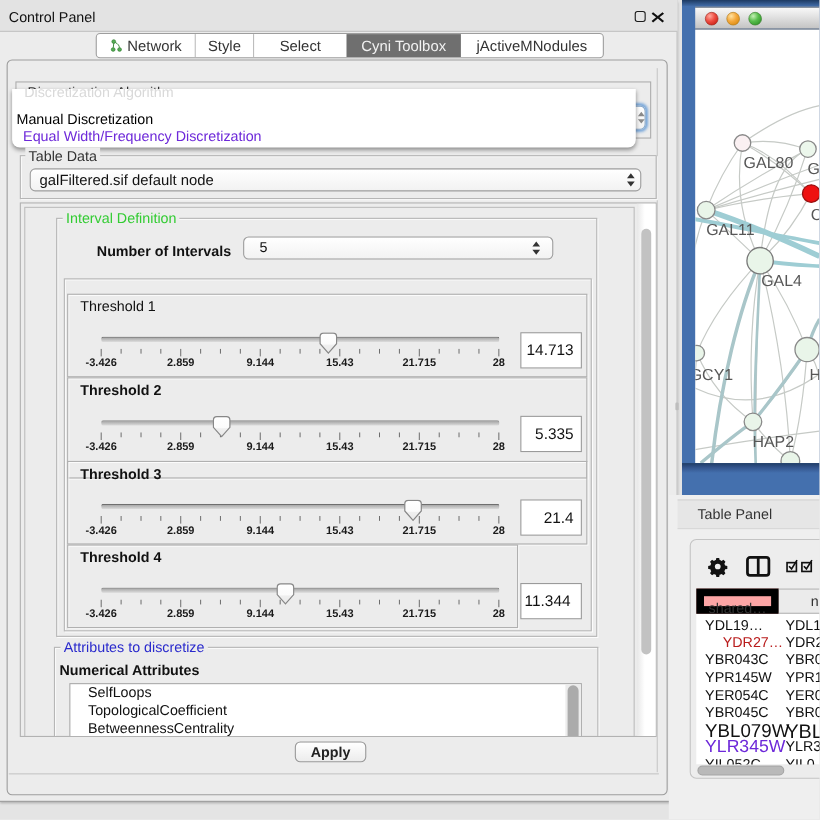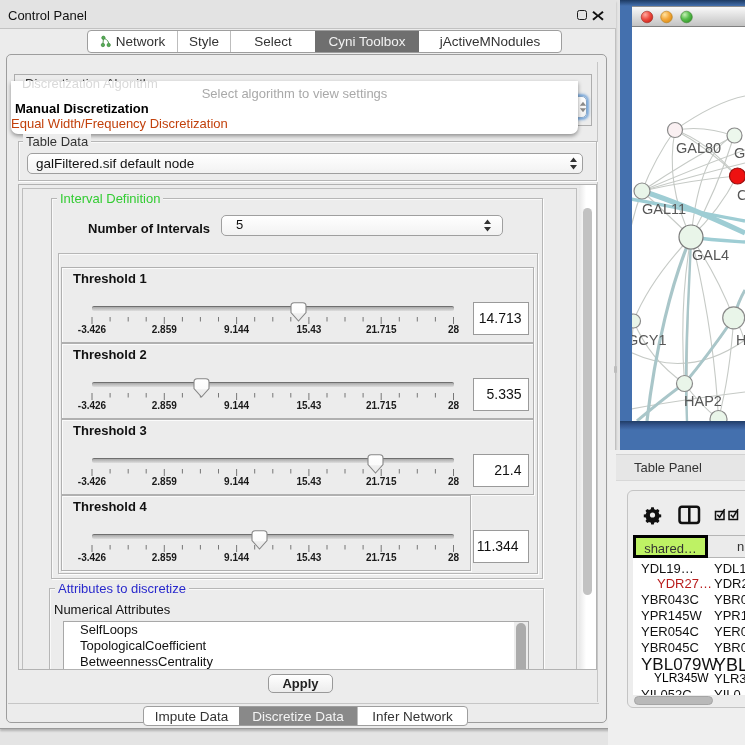--- a/index.html
+++ b/index.html
@@ -21,52 +21,51 @@
 <div class="abs" style="left:87px;top:30px;height:23px;display:flex;border:1px solid #9e9e9e;border-radius:4px;background:#fff;overflow:hidden;font-size:13.5px;color:#333">
 <div style="width:89px;display:flex;align-items:center;justify-content:center;gap:5px"><svg width="11" height="13" viewBox="0 0 11 13">
           <path d="M3.4 4.2 L3 8.3 M4.8 3.6 C7.6 5 8.4 6.6 8.6 8.3" stroke="#3f8f3f" stroke-width="0.9" fill="none"></path>
           <circle cx="3.4" cy="2.8" r="1.7" fill="#57ad57" stroke="#2c7c2c" stroke-width="0.6"></circle>
           <circle cx="2.9" cy="10" r="1.7" fill="#57ad57" stroke="#2c7c2c" stroke-width="0.6"></circle>
           <circle cx="8.7" cy="10" r="1.7" fill="#57ad57" stroke="#2c7c2c" stroke-width="0.6"></circle>
         </svg>Network</div>
 <div style="width:53px;display:flex;align-items:center;justify-content:center;border-left:1px solid #bdbdbd">Style</div>
 <div style="width:85px;display:flex;align-items:center;justify-content:center;border-left:1px solid #bdbdbd">Select</div>
 <div style="width:104px;display:flex;align-items:center;justify-content:center;background:#6f6f6f;color:#f2f2f2">Cyni Toolbox</div>
-<div style="width:142px;display:flex;align-items:center;justify-content:center">jActiveMNodules</div>
+<div style="width:129px;display:flex;align-items:center;justify-content:center">jActiveMNodules</div>
 </div>
 <div class="abs" style="left:14px;top:74px;width:578px;height:52px;border:1px solid #adadad"></div>
 <div class="lbl" style="left:22px;top:76px;background:none">Discretization Algorithm</div>
 <div class="combo" style="left:22px;top:96px;width:565px;height:22px;border:1px solid #85a8cc;box-shadow:0 0 2.5px 2px rgba(100,155,215,.85)"></div>
 <svg class="abs" style="left:578.5px;top:101px" width="8" height="12" viewBox="0 0 9 13">
       <path d="M4.5 0.5 L8 5 L1 5 Z M4.5 12.5 L8 8 L1 8 Z" fill="#8a8a8a"></path>
     </svg>
 <div class="abs" style="left:11px;top:81px;width:567px;height:53px;background:#fff;border-radius:0 0 7px 7px;box-shadow:0 2px 4px rgba(0,0,0,.4);overflow:hidden">
 <div class="abs" style="left:11px;top:-5px;font-size:13px;color:#d9d9d9;white-space:nowrap">Discretization Algorithm</div>
-<div class="abs" style="left:0;top:5px;width:567px;text-align:center;font-size:13px;color:#a9a9a9">Select algorithm to view settings</div>
-<div class="abs" style="left:4px;top:20px;font-size:13px;font-weight:bold;color:#000">Manual Discretization</div>
-<div class="abs" style="left:0;top:34.5px;font-size:13px;color:#c2410c">Equal Width/Frequency Discretization</div>
+<div class="abs" style="left:4px;top:20px;font-size:13px;font-weight:normal;color:#000">Manual Discretization</div>
+<div class="abs" style="left:10px;top:34.5px;font-size:13px;color:#6d28d9">Equal Width/Frequency Discretization</div>
 </div>
 <div class="abs etch" style="left:18px;top:141px;width:579px;height:40px"></div>
 <div class="lbl" style="left:23px;top:134px">Table Data</div>
 <div class="combo" style="left:27px;top:153px;width:556px;height:21px;line-height:19px;padding-left:8px;font-size:13.5px">galFiltered.sif default node</div>
 <svg class="abs" style="left:569px;top:157px" width="9" height="13" viewBox="0 0 9 13">
       <path d="M4.5 0.5 L8 5 L1 5 Z M4.5 12.5 L8 8 L1 8 Z" fill="#333"></path>
     </svg>
 <div class="abs" style="left:18px;top:184px;width:579px;height:486px;border:1px solid #b2b2b2;background:#ececec;overflow:hidden">
 <div class="abs" style="left:3px;top:3px;width:555px;height:490px;border:1px solid #bdbdbd"></div>
 <div class="abs etch" style="left:32px;top:13px;width:492px;height:381px"></div>
 <div class="lbl" style="left:38px;top:6px;color:#33cc33">Interval Definition</div>
 <div class="abs" style="left:69px;top:36px;font-size:13px;font-weight:bold;color:#111">Number of Intervals</div>
 <div class="combo" style="left:202px;top:30px;width:282px;height:20.5px;line-height:18.5px;padding-left:14px">5</div>
 <svg class="abs" style="left:464px;top:34px" width="9" height="13" viewBox="0 0 9 13">
         <path d="M4.5 0.5 L8 5 L1 5 Z M4.5 12.5 L8 8 L1 8 Z" fill="#333"></path>
       </svg>
 <div class="abs etch" style="left:39px;top:68px;width:480px;height:321px"></div>
 <div class="abs" style="left:42px;top:82px;width:473px;height:76px;border:1px solid #b0b0b0;box-shadow:inset 1px 1px 0 rgba(255,255,255,.8),1px 1px 0 rgba(255,255,255,.8)">
-        <div class="abs" style="left:11px;top:3px;font-size:13px;font-weight:bold;color:#111">Threshold 1</div>
+        <div class="abs" style="left:11px;top:3px;font-size:13px;font-weight:normal;color:#111">Threshold 1</div>
         <div class="abs" style="left:29.5px;top:38px;width:362px;height:4.5px;border-top:1px solid #6f6f6f;background:linear-gradient(#a8a8a8,#dedede);border-radius:2px"></div>
         <svg class="abs" style="left:0;top:49px" width="440" height="21">
           <line x1="30.0" y1="0" x2="30.0" y2="7" stroke="#6a6a6a" stroke-width="0.9"></line>
           <line x1="48.1" y1="0" x2="48.1" y2="4.5" stroke="#6a6a6a" stroke-width="0.9"></line>
           <line x1="66.2" y1="0" x2="66.2" y2="4.5" stroke="#6a6a6a" stroke-width="0.9"></line>
           <line x1="84.2" y1="0" x2="84.2" y2="4.5" stroke="#6a6a6a" stroke-width="0.9"></line>
           <line x1="102.3" y1="0" x2="102.3" y2="7" stroke="#6a6a6a" stroke-width="0.9"></line>
           <line x1="120.4" y1="0" x2="120.4" y2="4.5" stroke="#6a6a6a" stroke-width="0.9"></line>
           <line x1="138.4" y1="0" x2="138.4" y2="4.5" stroke="#6a6a6a" stroke-width="0.9"></line>
           <line x1="156.5" y1="0" x2="156.5" y2="4.5" stroke="#6a6a6a" stroke-width="0.9"></line>
@@ -96,21 +95,21 @@
               <stop offset="0" stop-color="#ffffff"></stop>
               <stop offset="0.55" stop-color="#fbfbfb"></stop>
               <stop offset="0.6" stop-color="#efefef"></stop>
               <stop offset="1" stop-color="#e9e9e9"></stop>
             </linearGradient>
           </defs>
           <path d="M1 4 Q1 0.8 4.2 0.8 L12.8 0.8 Q16 0.8 16 4 L16 10.5 L8.5 19 L1 10.5 Z" fill="url(#th1)" stroke="#878787" stroke-width="1.1"></path>
         </svg>
         <div class="abs" style="left:411px;top:34px;width:55.5px;height:32.5px;background:#fff;border:1px solid #9a9a9a;font-size:14px;color:#111;text-align:right;line-height:30px;padding-right:6px">14.713</div>
       </div>
-<div class="abs" style="left:42px;top:158px;width:473px;height:76px;border:1px solid #b0b0b0;box-shadow:inset 1px 1px 0 rgba(255,255,255,.8),1px 1px 0 rgba(255,255,255,.8)">
+<div class="abs" style="left:42px;top:158px;width:473px;height:92px;border:1px solid #b0b0b0;box-shadow:inset 1px 1px 0 rgba(255,255,255,.8),1px 1px 0 rgba(255,255,255,.8)">
         <div class="abs" style="left:11px;top:3px;font-size:13px;font-weight:bold;color:#111">Threshold 2</div>
         <div class="abs" style="left:29.5px;top:38px;width:362px;height:4.5px;border-top:1px solid #6f6f6f;background:linear-gradient(#a8a8a8,#dedede);border-radius:2px"></div>
         <svg class="abs" style="left:0;top:49px" width="440" height="21">
           <line x1="30.0" y1="0" x2="30.0" y2="7" stroke="#6a6a6a" stroke-width="0.9"></line>
           <line x1="48.1" y1="0" x2="48.1" y2="4.5" stroke="#6a6a6a" stroke-width="0.9"></line>
           <line x1="66.2" y1="0" x2="66.2" y2="4.5" stroke="#6a6a6a" stroke-width="0.9"></line>
           <line x1="84.2" y1="0" x2="84.2" y2="4.5" stroke="#6a6a6a" stroke-width="0.9"></line>
           <line x1="102.3" y1="0" x2="102.3" y2="7" stroke="#6a6a6a" stroke-width="0.9"></line>
           <line x1="120.4" y1="0" x2="120.4" y2="4.5" stroke="#6a6a6a" stroke-width="0.9"></line>
           <line x1="138.4" y1="0" x2="138.4" y2="4.5" stroke="#6a6a6a" stroke-width="0.9"></line>
@@ -234,38 +233,33 @@
               <stop offset="1" stop-color="#e9e9e9"></stop>
             </linearGradient>
           </defs>
           <path d="M1 4 Q1 0.8 4.2 0.8 L12.8 0.8 Q16 0.8 16 4 L16 10.5 L8.5 19 L1 10.5 Z" fill="url(#th4)" stroke="#878787" stroke-width="1.1"></path>
         </svg>
         <div class="abs" style="left:411px;top:34px;width:55.5px;height:32.5px;background:#fff;border:1px solid #9a9a9a;font-size:14px;color:#111;text-align:center;line-height:30px;padding-right:6px">11.344</div>
       </div>
 
 <div class="abs etch" style="left:30px;top:403px;width:495px;height:120px"></div>
 <div class="lbl" style="left:36px;top:396px;color:#2929cc">Attributes to discretize</div>
-<div class="abs" style="left:35px;top:417px;font-size:13px;font-weight:normal;color:#111">Numerical Attributes</div>
+<div class="abs" style="left:35px;top:417px;font-size:13px;font-weight:bold;color:#111">Numerical Attributes</div>
 <div class="abs" style="left:44px;top:436px;width:466px;height:60px;background:#fff;border:1px solid #a8a8a8;overflow:hidden">
 <div style="font-size:13px;color:#111;padding-left:16px;line-height:16px;padding-top:0">SelfLoops<br>TopologicalCoefficient<br>BetweennessCentrality</div>
 <div class="abs" style="right:0;top:0;width:14px;height:60px;background:#ececec"></div>
 <div class="abs" style="right:2px;top:1px;width:10px;height:58px;background:#ababab;border-radius:5px"></div>
 </div>
 
 <div class="abs" style="left:560px;top:0;width:18px;height:486px;background:linear-gradient(90deg,#e8e8e8,#ffffff 40%,#ffffff)"></div>
 <div class="abs" style="left:563.5px;top:23px;width:9.5px;height:387px;background:#c2c2c2;border-radius:5px"></div>
 </div>
 
 <div class="abs" style="left:268px;top:674px;width:65px;height:19px;border:1px solid #999;border-radius:5px;background:linear-gradient(#ffffff,#ececec);font-size:13px;font-weight:bold;color:#222;text-align:center;line-height:17px">Apply</div>
 <div class="abs" style="left:8px;top:703px;width:591px;height:1px;background:#c6c6c6"></div>
-<div class="abs" style="left:143px;top:706px;height:20px;display:flex;border:1px solid #9e9e9e;border-radius:4px;background:#fff;overflow:hidden;font-size:13.5px;color:#333">
-<div style="width:95px;display:flex;align-items:center;justify-content:center">Impute Data</div>
-<div style="width:118px;display:flex;align-items:center;justify-content:center;background:#898989;color:#f4f4f4">Discretize Data</div>
-<div style="width:110px;display:flex;align-items:center;justify-content:center;border-left:1px solid #bdbdbd">Infer Network</div>
-</div>
 </div>
 <div class="abs" style="left:614px;top:366px;width:3px;height:7px;background:#bdbdbd;border-radius:1px"></div>
 <div class="abs" style="left:620px;top:0;width:125px;height:450px;background:#4470ae">
 <div class="abs" style="left:0;top:0;width:125px;height:6px;background:linear-gradient(#1d3a62,#4470ae)"></div>
 <div class="abs" style="left:12px;top:6px;width:113px;height:21px;background:linear-gradient(#f9f9f9,#c3c3c3);border-top:1px solid #8f8f8f;border-bottom:1px solid #808080"></div>
 <svg class="abs" style="left:12px;top:6px" width="113" height="21">
 <defs>
 <radialGradient id="tlr" cx="0.35" cy="0.3" r="0.8">
           <stop offset="0" stop-color="#ffa99e"></stop>
           <stop offset="0.5" stop-color="#ee4d42"></stop>
@@ -362,34 +356,34 @@
 <rect x="36.5" y="1.8" width="19.5" height="16.2" rx="2.4" fill="none" stroke="#111" stroke-width="2.5"></rect>
 <line x1="46.3" y1="1.8" x2="46.3" y2="18" stroke="#111" stroke-width="2.5"></line>
 <g fill="none" stroke="#111" stroke-width="1.5">
       <rect x="72.5" y="6.5" width="8.5" height="8"></rect>
       <path d="M74.3 9.8 L76.6 12.2 L81.6 4.2"></path>
       <rect x="86" y="6.5" width="8.5" height="8"></rect>
       <path d="M87.8 9.8 L90.1 12.2 L95.1 4.2"></path>
     </g>
 </svg>
 <div class="abs" style="left:633px;top:535px;width:112px;height:160px;background:#fff">
-<div class="abs" style="left:0;top:0;width:75px;height:22.5px;background:#bef264;border:3px solid #000000;text-align:center;font-size:13px;color:#333;line-height:21px">shared…</div>
+<div class="abs" style="left:0;top:0;width:75px;height:22.5px;background:#fca5a5;border:7px solid #000000;text-align:center;font-size:13px;color:#333;line-height:21px">shared…</div>
 <div class="abs" style="left:75px;top:0;width:37px;height:22.5px;background:#ebebeb;border-top:1px solid #b5b5b5;border-bottom:1px solid #b5b5b5;font-size:13px;color:#333;padding-left:29px;line-height:21px">n</div>
 <div class="abs" style="left:8px;top:25.5px;font-size:13px;color:#111;white-space:nowrap">YDL19…</div>
 <div class="abs" style="left:81px;top:25.5px;font-size:13px;color:#111;white-space:nowrap">YDL1</div>
 <div class="abs" style="left:24px;top:41.3px;font-size:13px;color:#b91c1c;white-space:nowrap">YDR27…</div>
 <div class="abs" style="left:81px;top:41.3px;font-size:13px;color:#111;white-space:nowrap">YDR2</div>
 <div class="abs" style="left:8px;top:57.1px;font-size:13px;color:#111;white-space:nowrap">YBR043C</div>
 <div class="abs" style="left:81px;top:57.1px;font-size:13px;color:#111;white-space:nowrap">YBR0</div>
 <div class="abs" style="left:8px;top:72.9px;font-size:13px;color:#111;white-space:nowrap">YPR145W</div>
 <div class="abs" style="left:81px;top:72.9px;font-size:13px;color:#111;white-space:nowrap">YPR1</div>
 <div class="abs" style="left:8px;top:88.7px;font-size:13px;color:#111;white-space:nowrap">YER054C</div>
 <div class="abs" style="left:81px;top:88.7px;font-size:13px;color:#111;white-space:nowrap">YER0</div>
 <div class="abs" style="left:8px;top:104.5px;font-size:13px;color:#111;white-space:nowrap">YBR045C</div>
 <div class="abs" style="left:81px;top:104.5px;font-size:13px;color:#111;white-space:nowrap">YBR0</div>
 <div class="abs" style="left:8px;top:120.3px;font-size:17px;color:#111;white-space:nowrap">YBL079W</div>
 <div class="abs" style="left:81px;top:120.3px;font-size:18px;color:#111;white-space:nowrap">YBL0</div>
-<div class="abs" style="left:21px;top:136.1px;font-size:12px;color:#000000;white-space:nowrap">YLR345W</div>
+<div class="abs" style="left:8px;top:136.1px;font-size:16px;color:#6d28d9;white-space:nowrap">YLR345W</div>
 <div class="abs" style="left:81px;top:136.1px;font-size:13px;color:#111;white-space:nowrap">YLR3</div>
 <div class="abs" style="left:8px;top:151.9px;font-size:13px;color:#111;white-space:nowrap">YIL052C</div>
 <div class="abs" style="left:81px;top:151.9px;font-size:13px;color:#111;white-space:nowrap">YIL0</div>
 </div>
 <div class="abs" style="left:633px;top:695px;width:112px;height:11px;background:#ececec"></div>
 <div class="abs" style="left:634px;top:696px;width:79px;height:9px;background:#b9b9b9;border:1px solid #a5a5a5;border-radius:4.5px"></div>
 </body></html>

